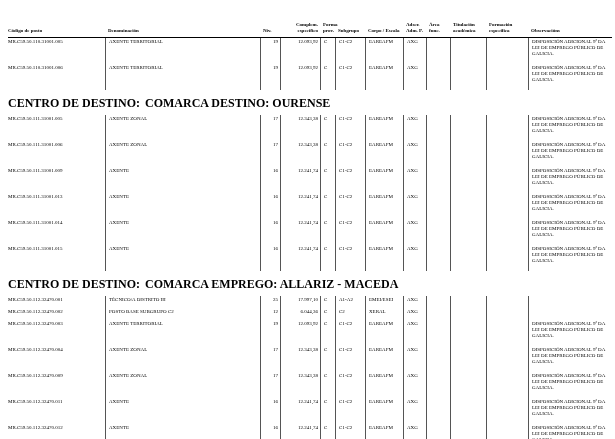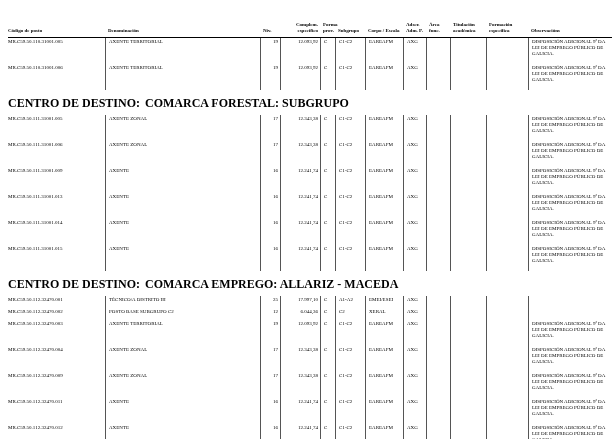--- a/index.html
+++ b/index.html
@@ -128,21 +128,21 @@
     <div class="cell c6">EAREAFM</div>
     <div class="cell c7">AXG</div>
     <div class="cell c8"></div>
     <div class="cell c9"></div>
     <div class="cell c10"></div>
     <div class="cell c11">DISPOSICIÓN ADICIONAL 9ª DA LEI DE EMPREGO PÚBLICO DE GALICIA.</div>
   </div>
 </div>
   <div class="centro-row">
     <span class="label">CENTRO DE DESTINO:</span>
-    <span class="name">COMARCA FORESTAL: SUBGRUPO</span>
+    <span class="name">COMARCA DESTINO: OURENSE</span>
   </div>
 <div>
   <div class="row has-obs">
     <div class="cell c0">MR.C59.50.111.31001.005</div>
     <div class="cell c1">AXENTE ZONAL</div>
     <div class="cell c2">17</div>
     <div class="cell c3">12.343,38</div>
     <div class="cell c4">C</div>
     <div class="cell c5">C1-C2</div>
     <div class="cell c6">EAREAFM</div>

